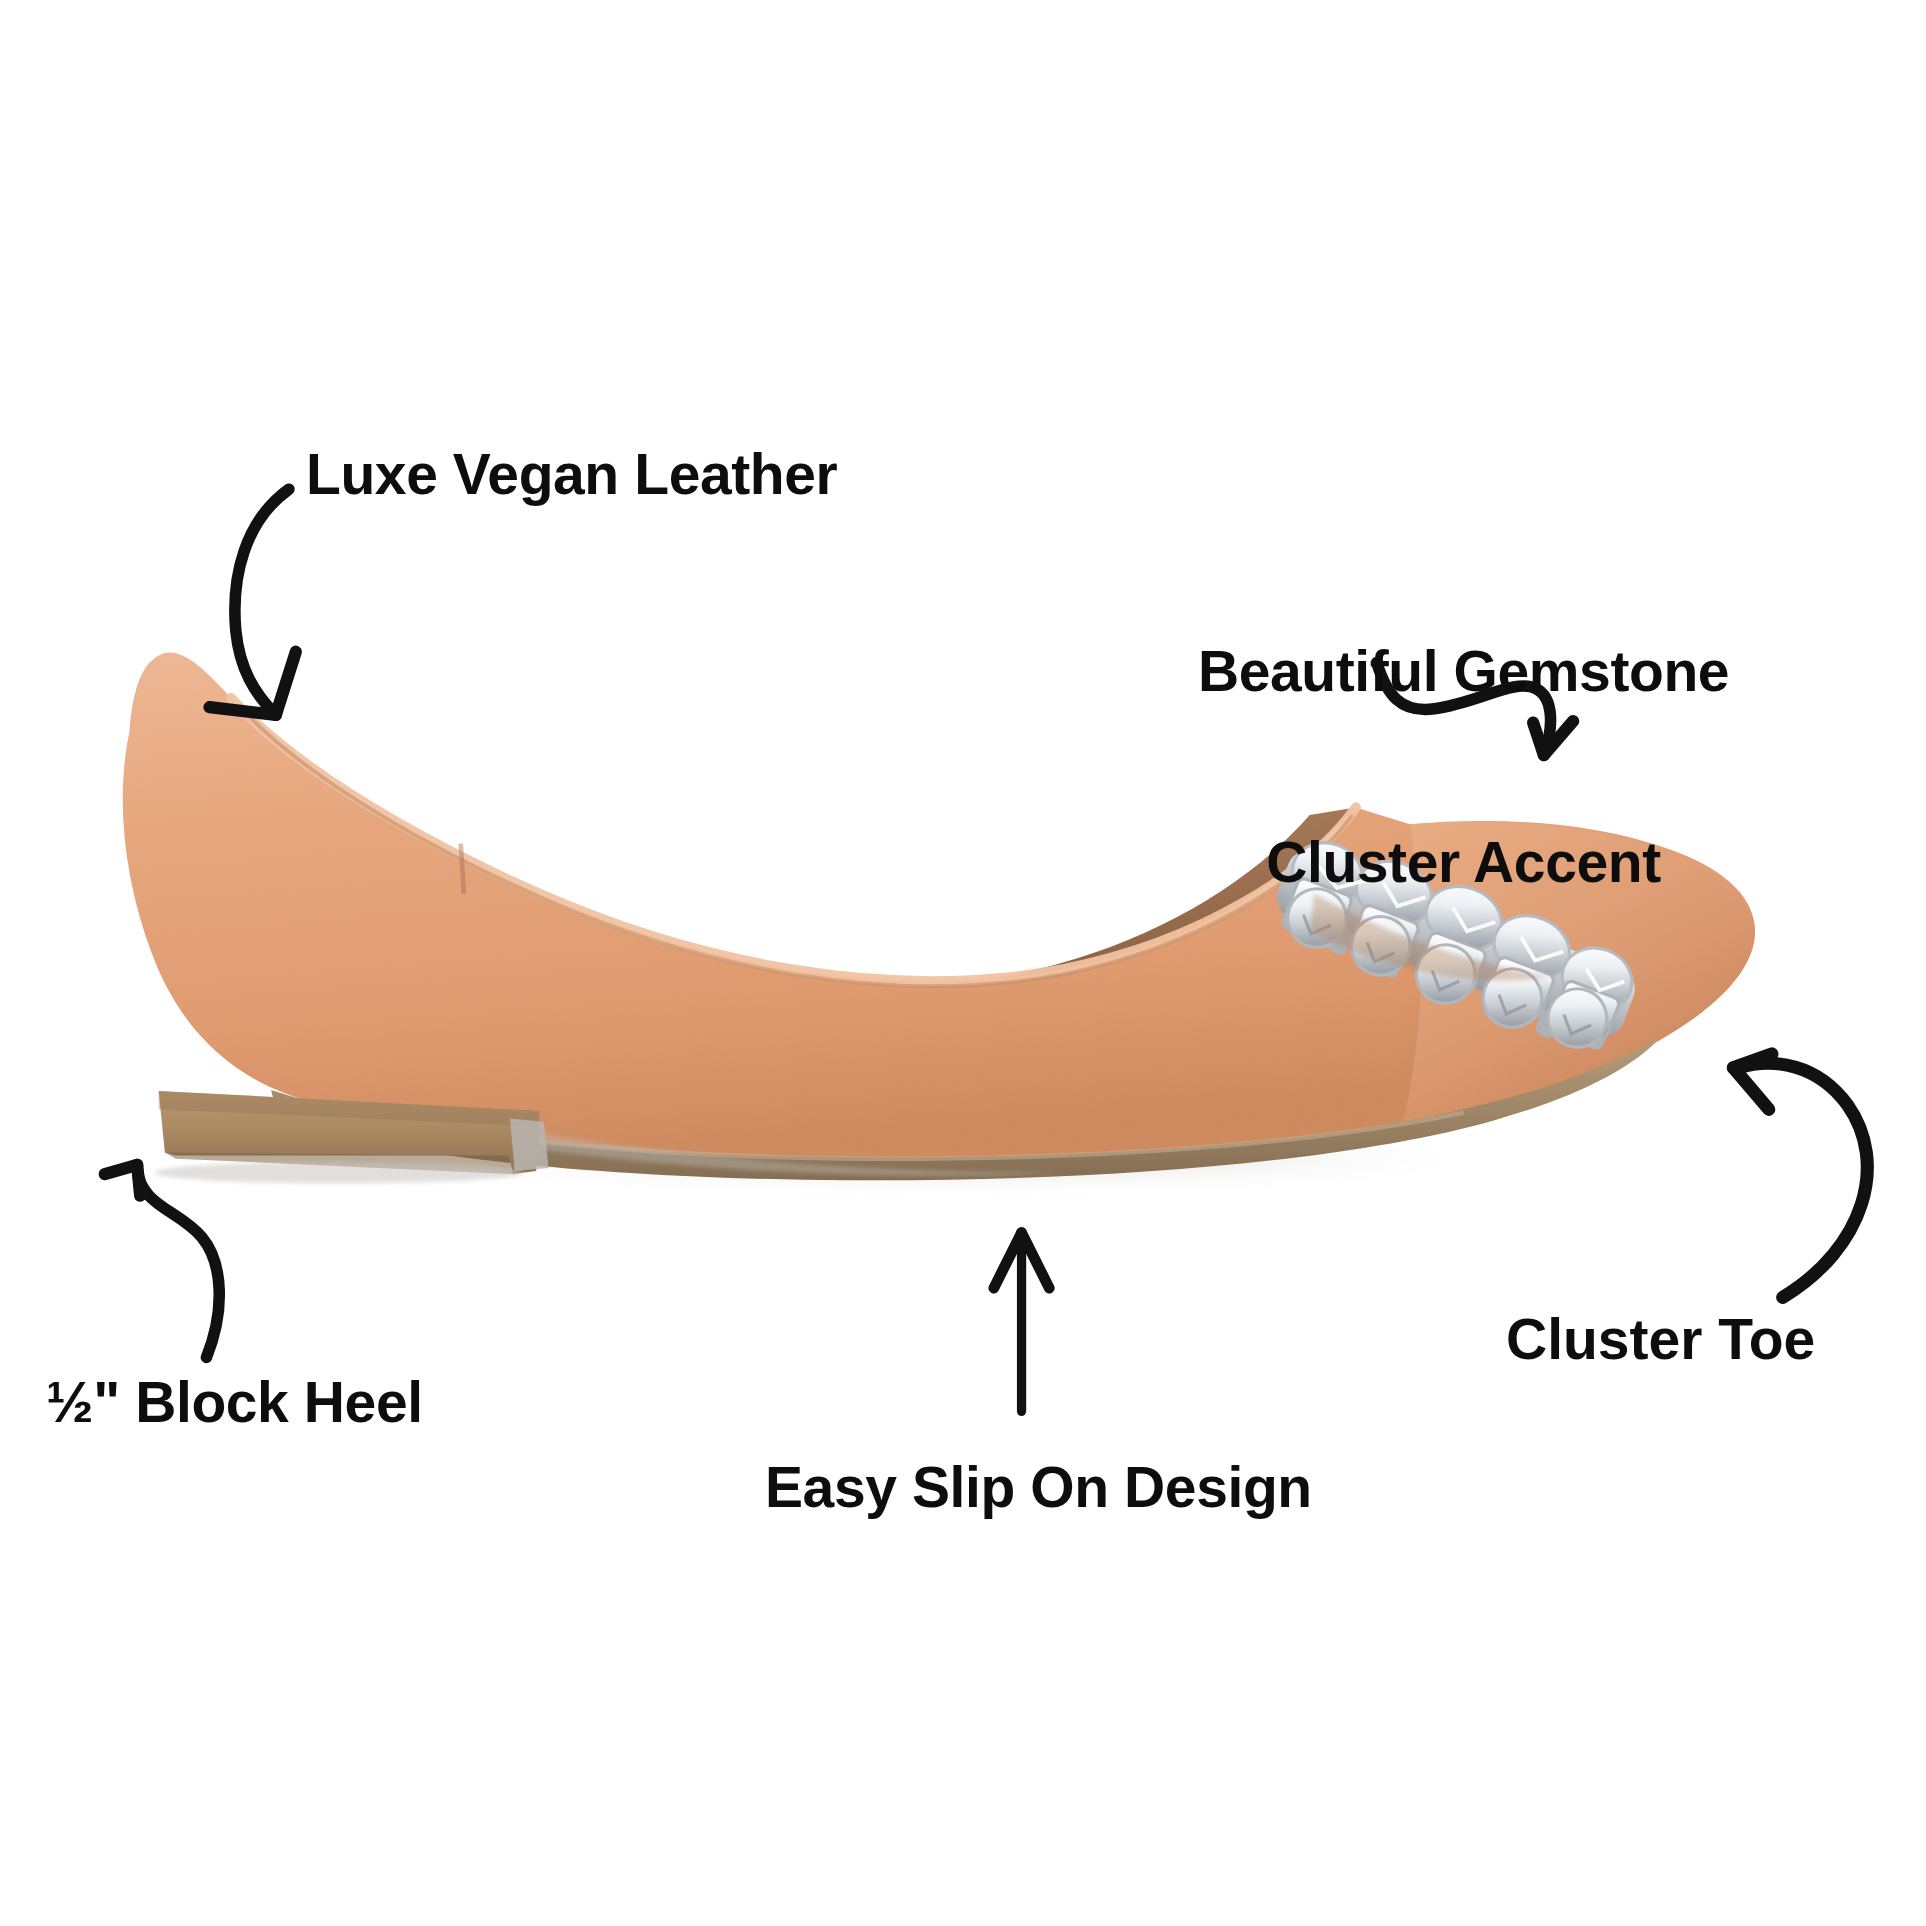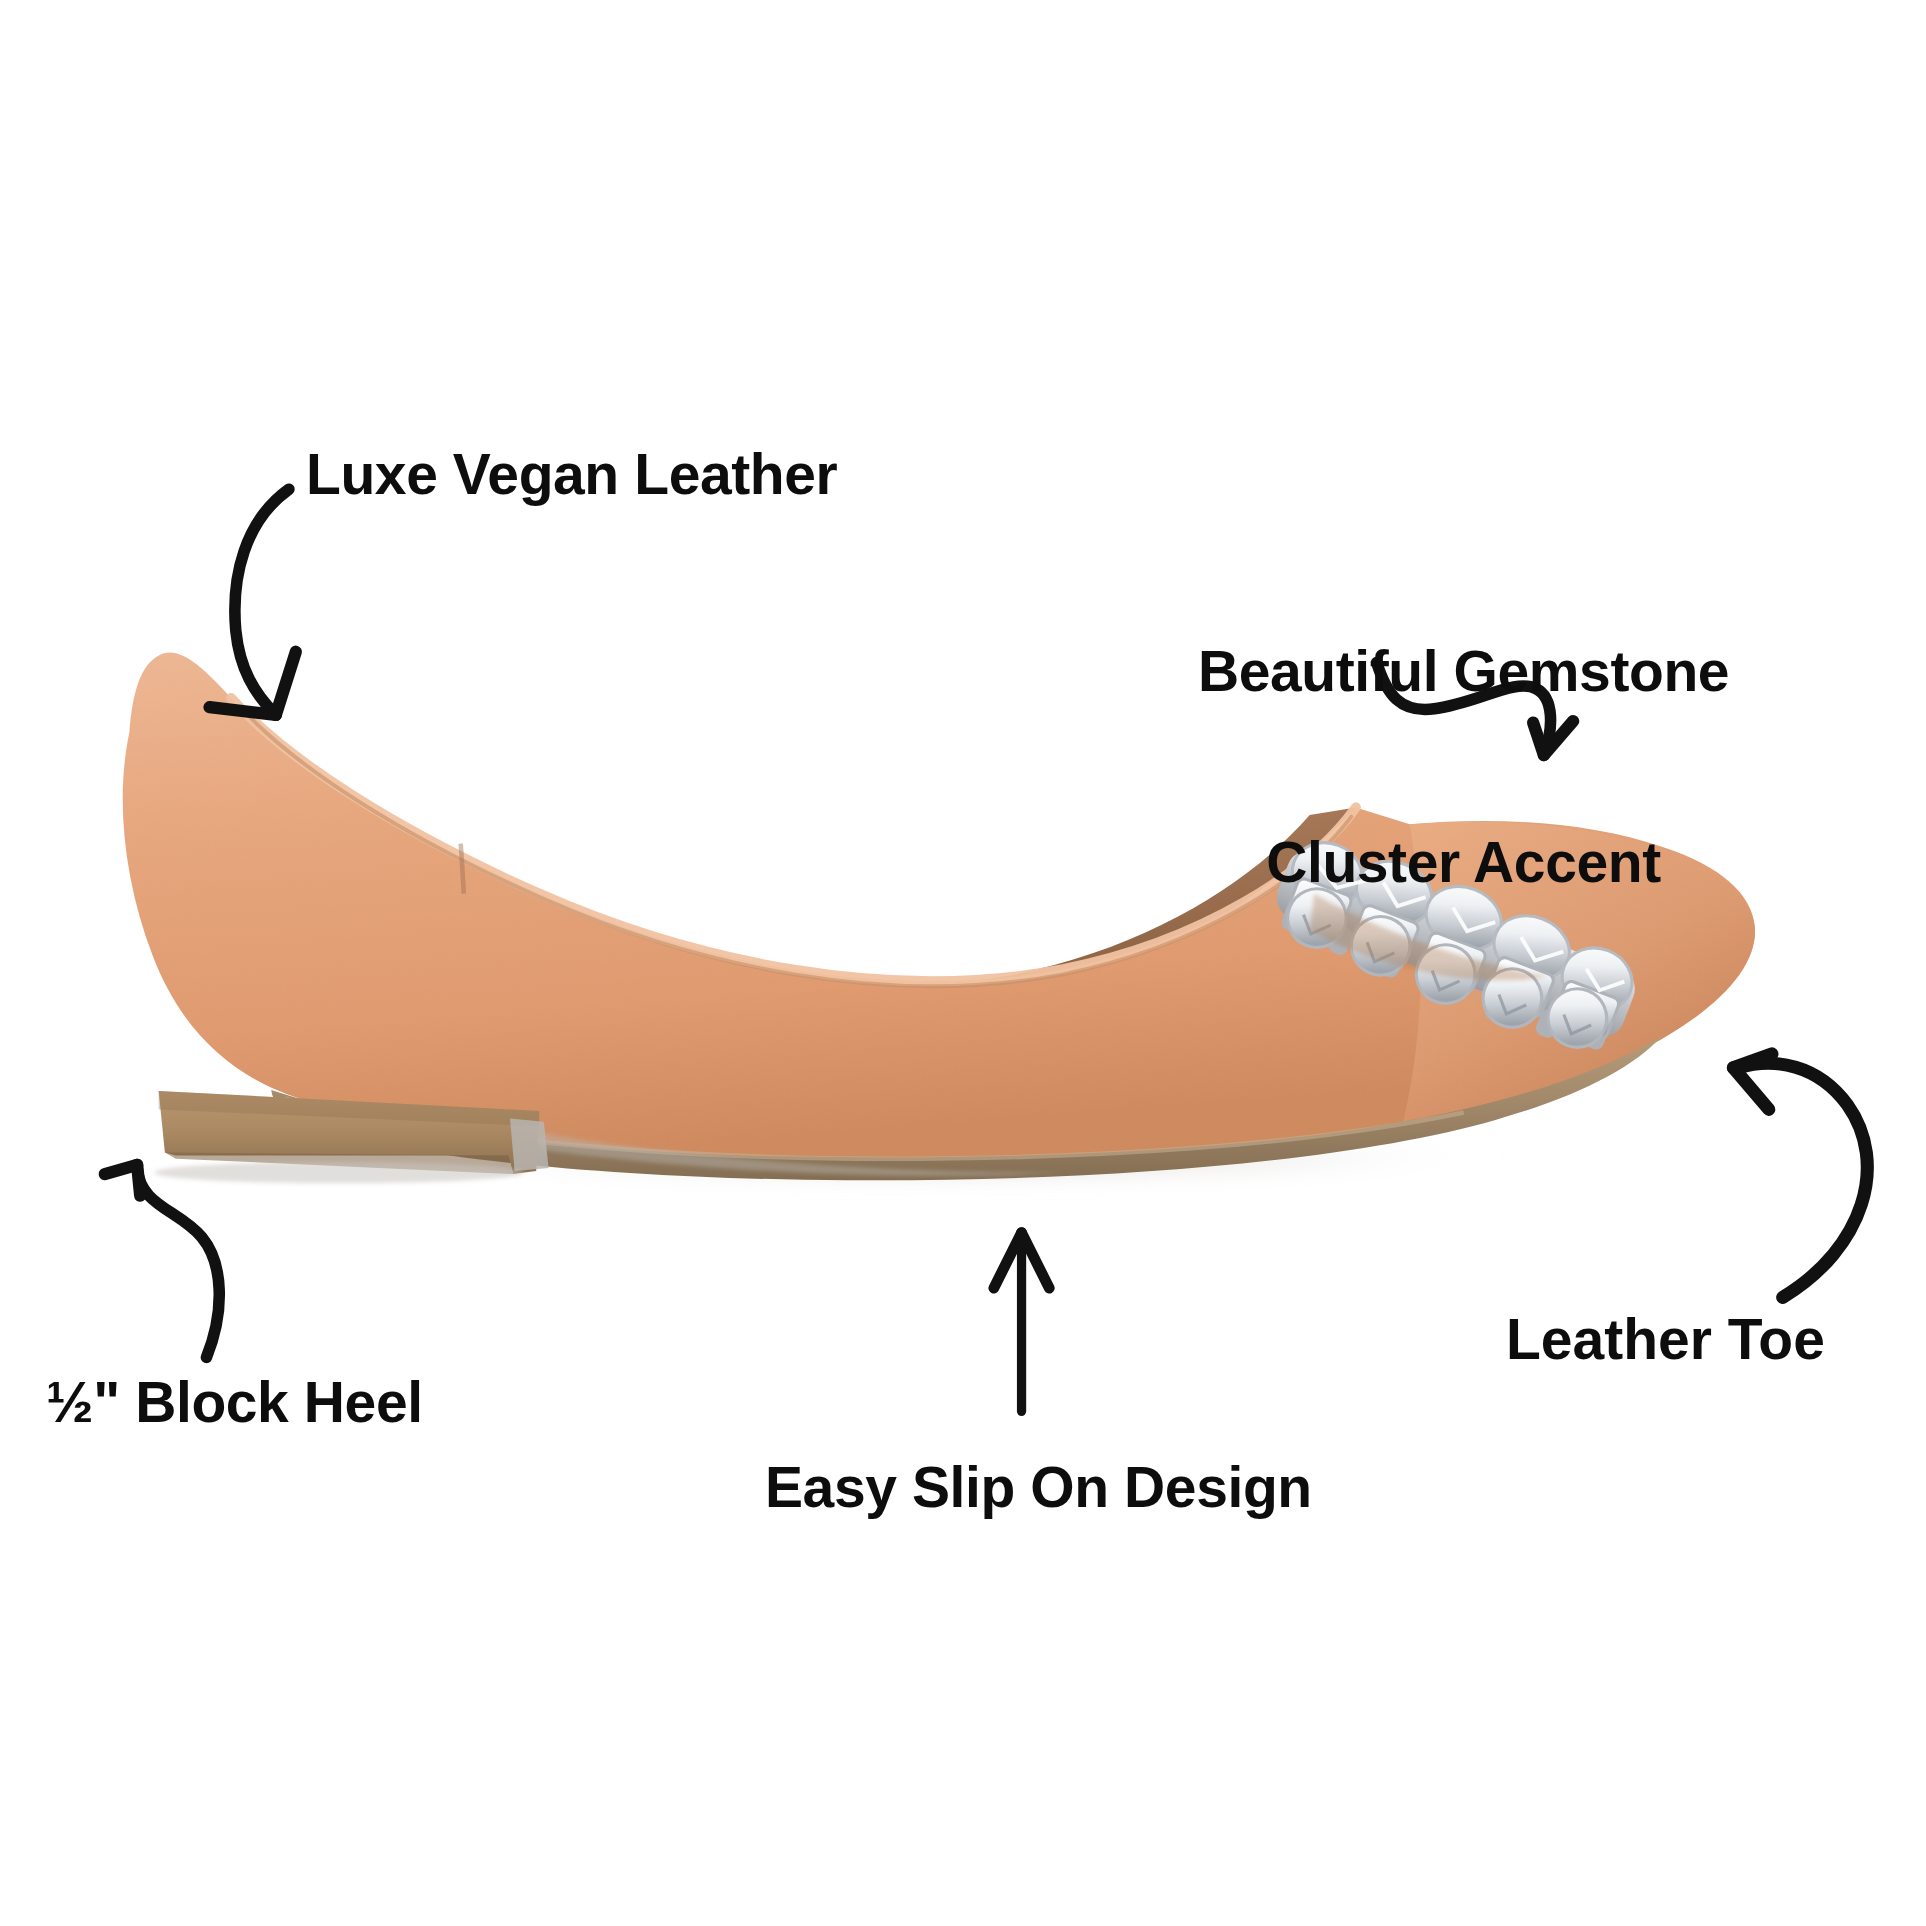--- a/index.html
+++ b/index.html
@@ -323,16 +323,16 @@
     <div>Beautiful Gemstone</div>
     <div>Cluster Accent</div>
   </div>
 
   <div class="callout" id="callout-leather">Luxe Vegan Leather</div>
 
   <div class="callout" id="callout-heel">½" Block Heel</div>
 
   <div class="callout" id="callout-slipon">Easy Slip On Design</div>
 
-  <div class="callout" id="callout-toe">Leather Toe</div>
+  <div class="callout" id="callout-toe">Cluster Toe</div>
 
 </div>
 
 
 </body></html>

